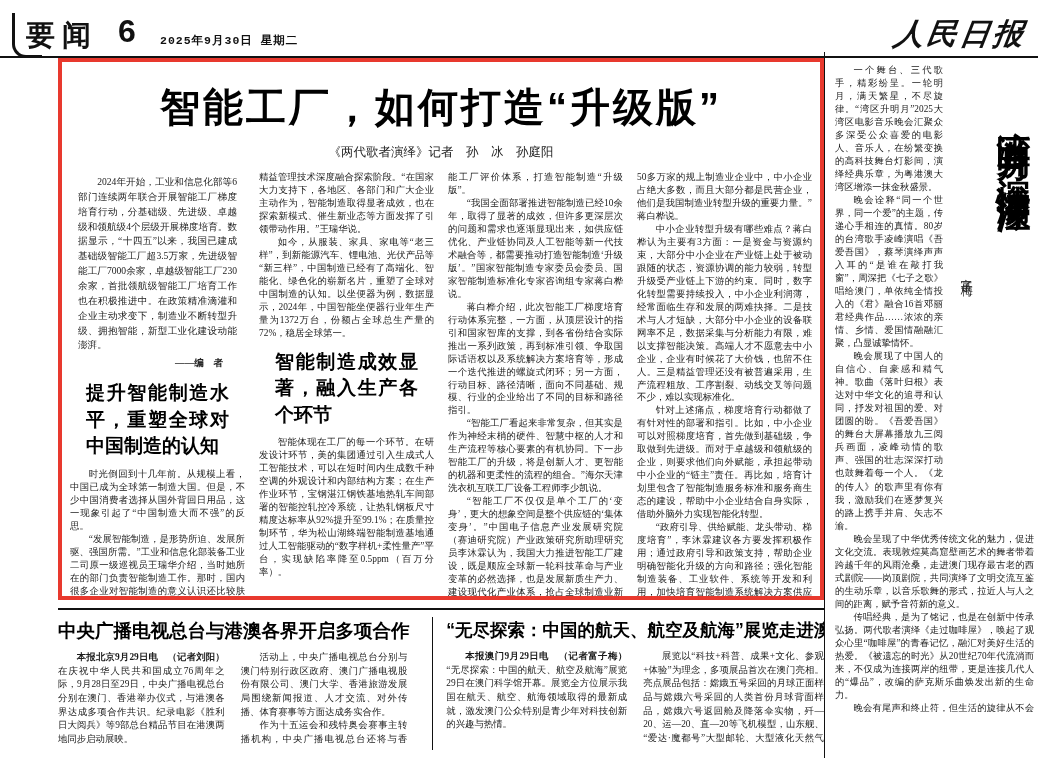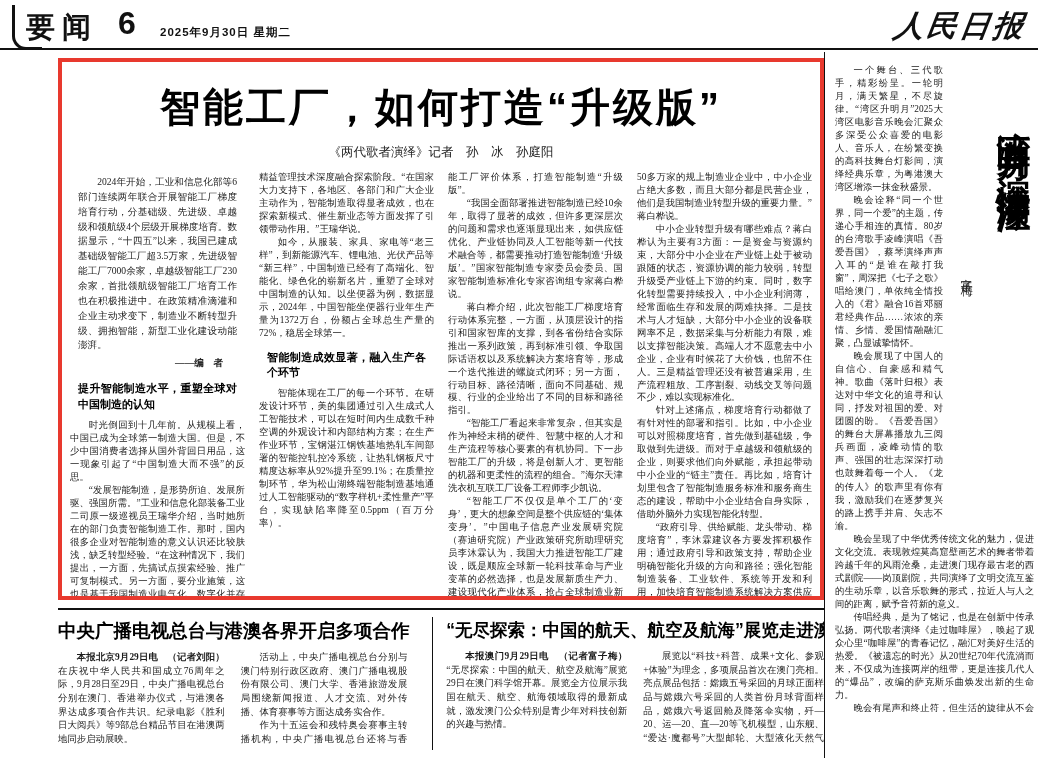--- a/index.html
+++ b/index.html
@@ -3,49 +3,49 @@
 <meta charset="utf-8">
 <style>
   * { margin:0; padding:0; box-sizing:border-box; }
   html,body { background:#888; }
   .page {
     position:relative; width:1038px; height:758px; margin:0 auto;
     background:#fff; overflow:hidden; color:#1a1a1a;
     font-family:"Liberation Serif", serif;
   }
   
-  .hdr { position:absolute; top:0; left:0; right:0; height:50px; border-bottom:2.5px solid #111; }
+  .hdr { position:absolute; top:8px; left:0; right:0; height:50px; border-bottom:2.5px solid #111; }
   .bracket { position:absolute; left:12px; top:5px; width:30px; height:45px;
     border-left:3.5px solid #111; border-bottom:3.5px solid #111; border-bottom-left-radius:14px; }
   .sec { position:absolute; left:26px; top:8px; font-family:"Liberation Sans",sans-serif;
     font-weight:900; font-size:29px; letter-spacing:7px; color:#111; }
   .pnum { position:absolute; left:118px; top:5px; font-family:"Liberation Sans",sans-serif;
     font-weight:700; font-size:32px; color:#111; }
-  .pdate { position:absolute; left:160px; top:25px; font-family:Liberation Sans, sans-serif;
+  .pdate { position:absolute; left:160px; top:25px; font-family:Liberation Mono, monospace;
     font-weight:600; font-size:11.5px; color:#111; letter-spacing:1px; }
   .masthead { position:absolute; right:12px; top:6px; font-family:"DejaVu Serif",serif;
     font-style:italic; font-weight:700; font-size:30px; letter-spacing:3px;
     transform:skewX(-8deg); color:#111; }
   
   .content { position:absolute; top:52px; left:0; right:0; bottom:0; }
   .left-zone { position:absolute; left:58px; width:766px; top:0; bottom:0; }
   .right-zone { position:absolute; left:824px; right:0; top:0; bottom:0;
     border-left:1.5px solid #111; padding:12px 4px 6px 10px; }
   
   .red-box { margin-top:6px; height:542px; border:4.5px solid #e8392e; padding:4px 8px; overflow:hidden; }
   .headline { text-align:center; margin-top:14px; font-family:"Liberation Sans",sans-serif;
     font-weight:900; font-size:40px; letter-spacing:3px; color:#000; }
   .byline { text-align:center; margin:9px 0 10px; font-size:12.5px; color:#222; }
   .mcols { display:flex; gap:14px; height:452px; overflow:hidden;
     font-size:9.4px; line-height:1.38; text-align:justify; }
   .mcol { flex:1; overflow:hidden; }
   .p { text-indent:2em; margin:0; }
   .cont { text-indent:0; }
-  .sub { font-family:Liberation Serif, serif; font-weight:700; font-size:11px;
-    line-height:1.4; margin:10px 8px 7px; color:#000; }
+  .sub { font-family:Liberation Mono, monospace; font-weight:700; font-size:19px;
+    line-height:1.4; margin:10px 16px 7px; color:#000; }
   .note { margin:4px 8px 6px; font-size:9.6px; line-height:1.55; color:#222; }
   .note-sig { text-align:right; padding-right:14px; margin-top:3px; font-weight:600; }
   
   .bottom-row { margin-top:8px; border-top:2px solid #111; padding-top:7px;
     display:flex; height:142px; overflow:hidden; }
   .b-art { overflow:hidden; }
   .b-left { width:49%; border-right:1.5px solid #111; padding-right:25px; }
   .b-mid  { flex:1; padding-left:13px; }
   .b-h2 { text-align:center; font-family:"Liberation Sans",sans-serif; font-weight:900;
     font-size:18.5px; margin:1px 0 8px; color:#000; white-space:nowrap; }

